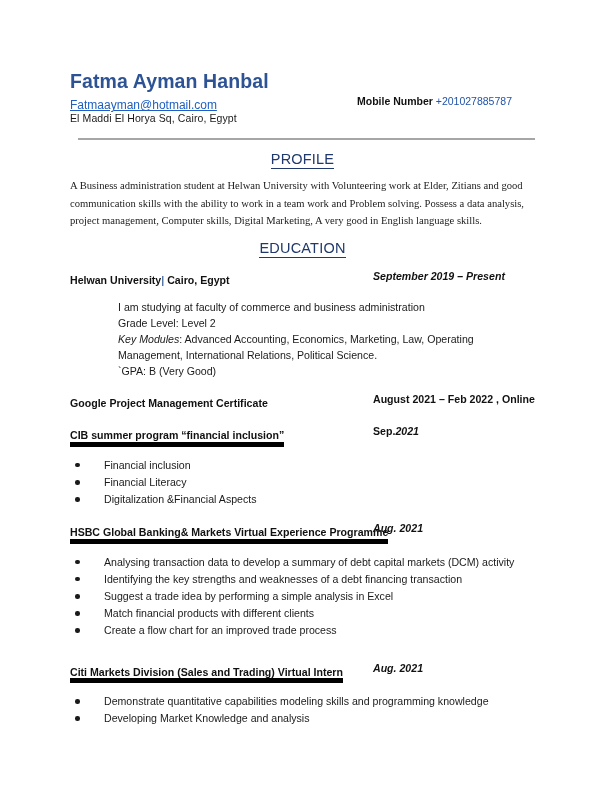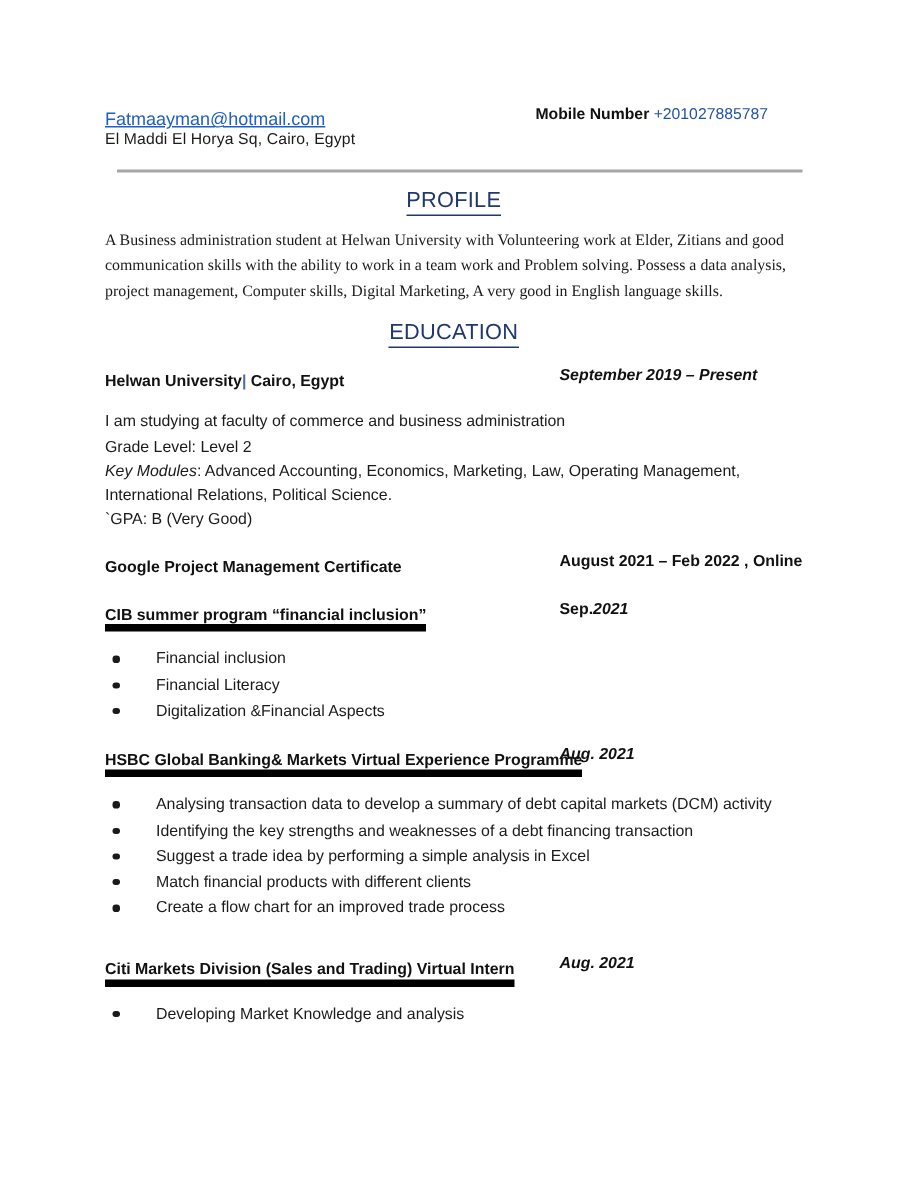--- a/index.html
+++ b/index.html
@@ -122,20 +122,21 @@
     font-size: 10.6px;
     font-weight: bold;
     font-style: italic;
     color: #111;
     white-space: nowrap;
   }
   .entry-date .upright { font-style: normal; }
 
   .detail-block {
     margin-top: 11px;
+    margin-left: 48px;
   }
   .detail-line {
     font-size: 10.6px;
     line-height: 1.52;
     color: #1a1a1a;
   }
   .detail-line em {
     font-style: italic;
   }
 
@@ -163,20 +164,21 @@
     border-radius: 50%;
   }
 </style>
 </head>
 <body>
 
 <div class="page">
   <div class="content">
 
     <div>
+      <div class="name">Fatma Ayman Hanbal</div>
 
       <div class="contact-row">
         <a class="email" href="#">Fatmaayman@hotmail.com</a>
         <div class="mobile">
           <span>Mobile Number </span><span class="num">+201027885787</span>
         </div>
       </div>
 
       <div class="address">El Maddi El Horya Sq, Cairo, Egypt</div>
     </div>
@@ -230,17 +232,18 @@
       <li>Suggest a trade idea by performing a simple analysis in Excel</li>
       <li>Match financial products with different clients</li>
       <li>Create a flow chart for an improved trade process</li>
     </ul>
 
     <div class="entry" style="margin-top:22px">
       <span class="entry-title ul">Citi Markets Division (Sales and Trading) Virtual Intern </span>
       <span class="entry-date"><span>Aug. 2021</span></span>
     </div>
     <ul class="bullets">
+      <li>Demonstrate quantitative capabilities modeling skills and programming knowledge</li>
       <li>Developing Market Knowledge and analysis</li>
     </ul>
 
   </div>
 </div>
 
 </body></html>

